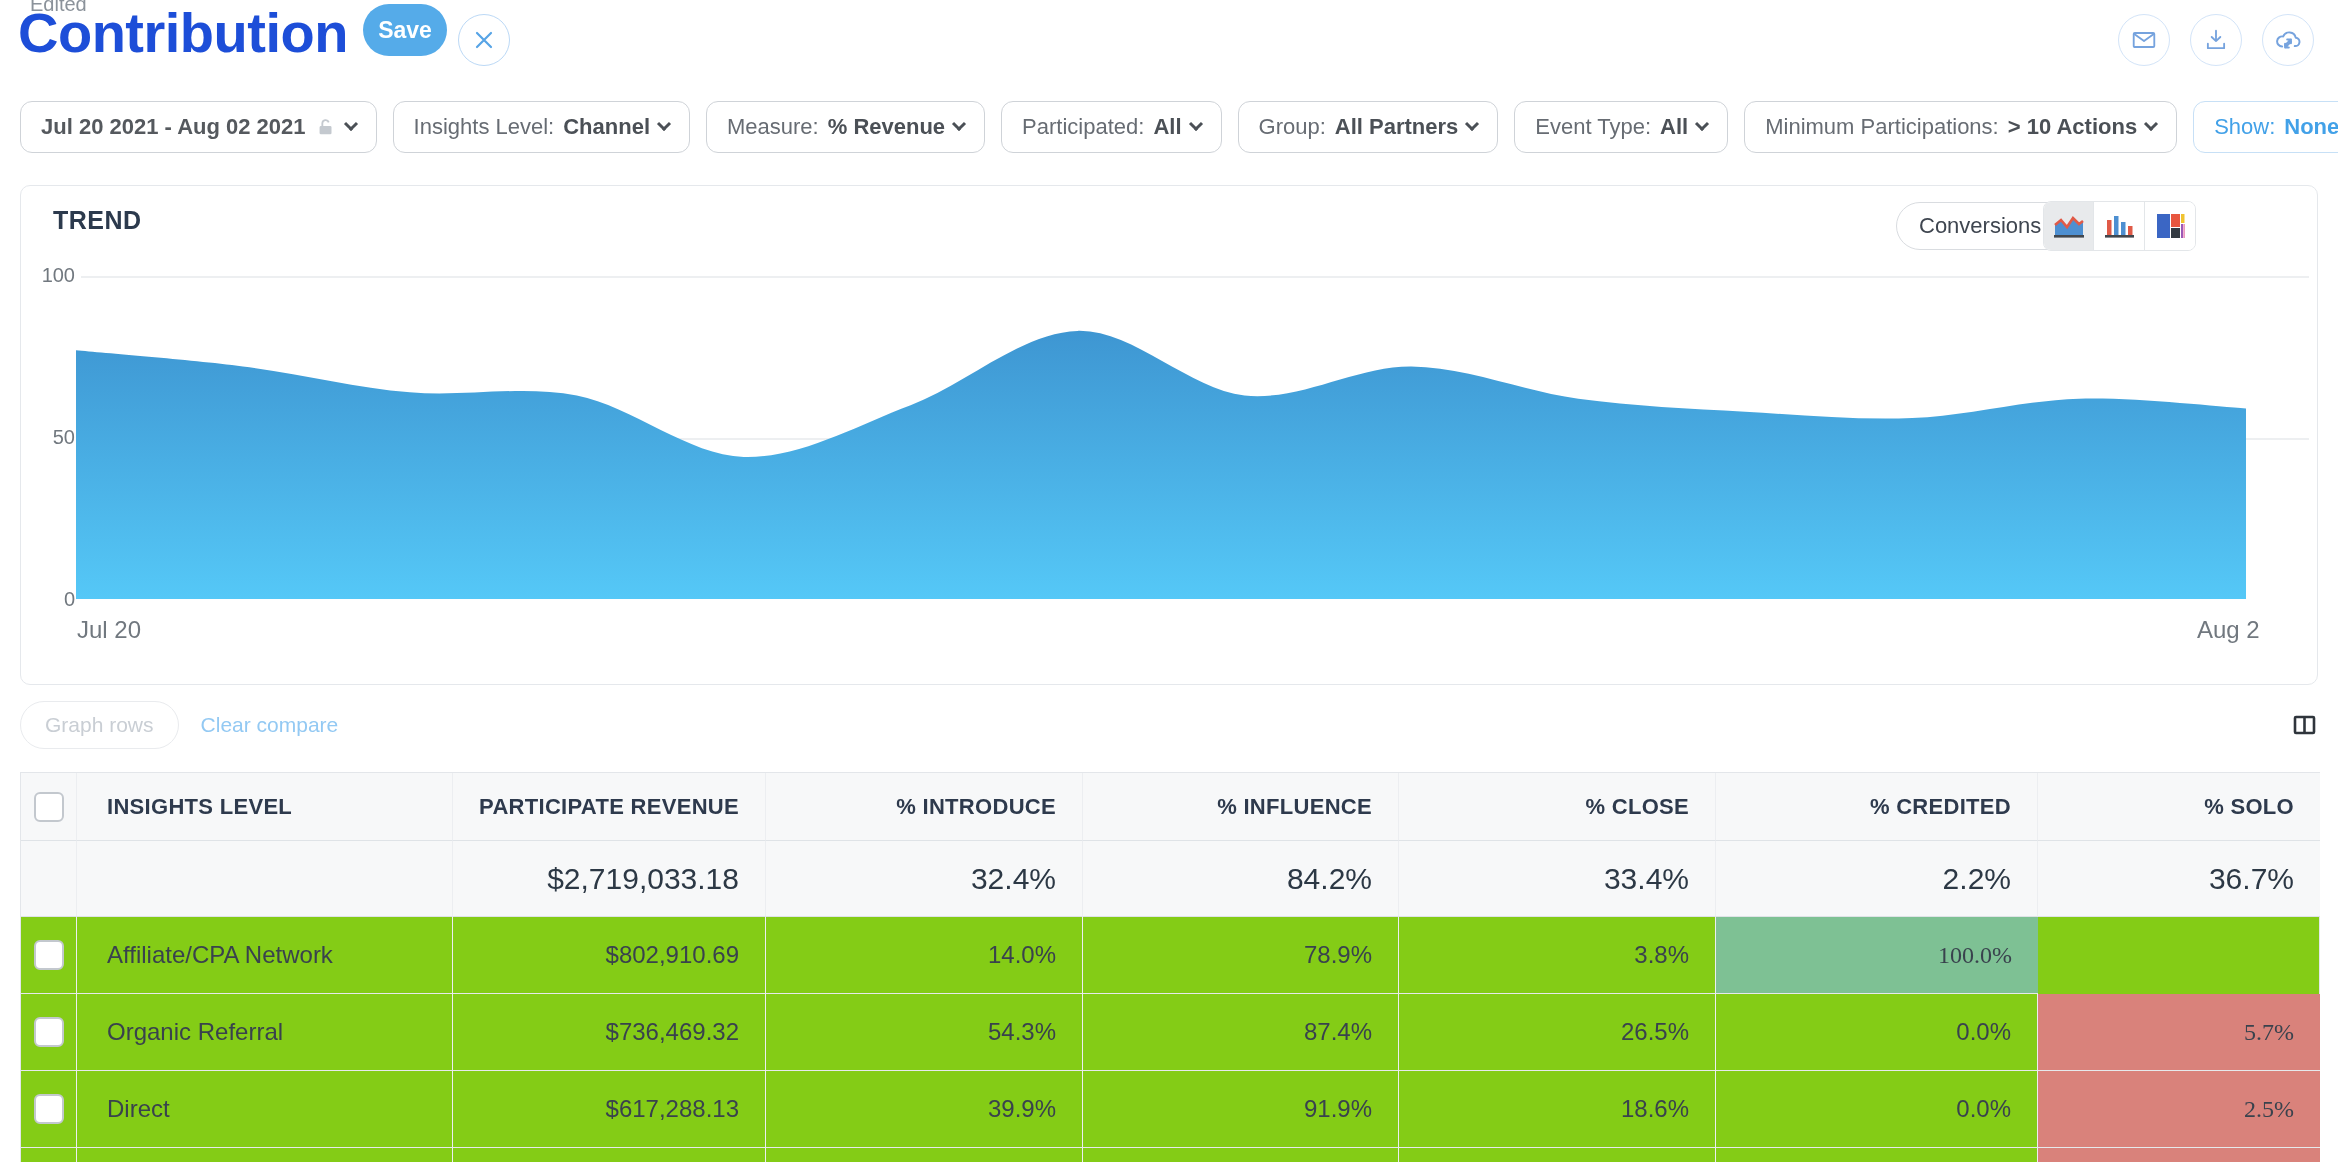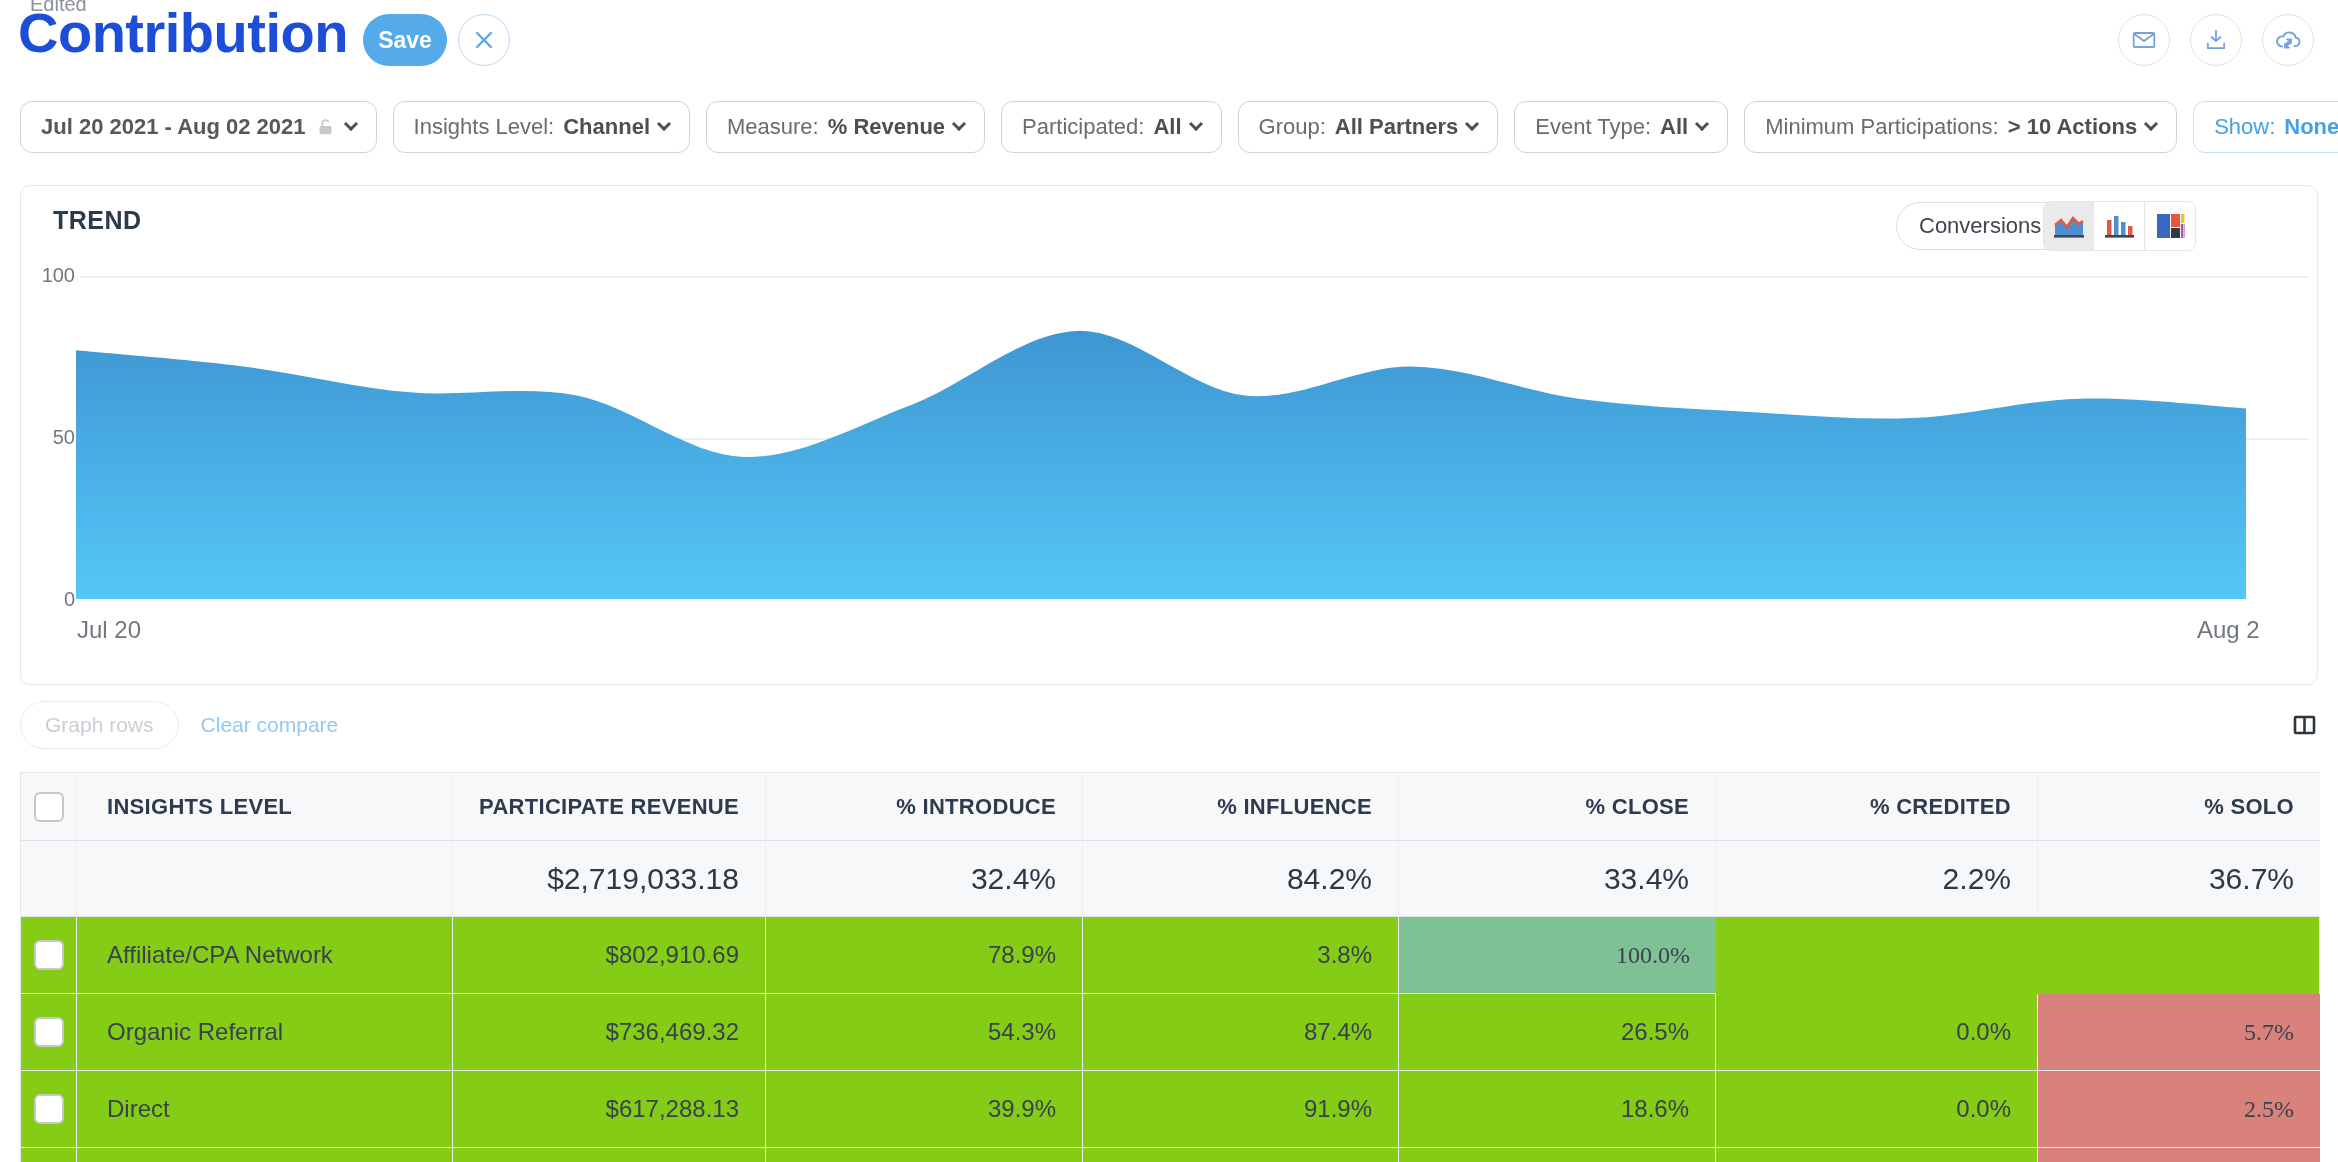--- a/index.html
+++ b/index.html
@@ -3,21 +3,21 @@
 <meta charset="utf-8">
 <style>
   * { margin:0; padding:0; box-sizing:border-box; }
   html,body { width:2338px; height:1162px; overflow:hidden; background:#fff;
     font-family:"Liberation Sans", sans-serif; color:#2b3544; }
   .abs { position:absolute; }
 
   
   #edited { left:30px; top:-7px; font-size:20px; color:#8b929a; }
   #title { left:18px; top:0px; font-size:56px; font-weight:bold; color:#1d4ed8; letter-spacing:-0.5px; }
-  #save-btn { left:363px; top:14px; width:84px; height:52px; border-radius:26px; background:#55abe9;
+  #save-btn { left:363px; top:4px; width:84px; height:52px; border-radius:26px; background:#55abe9;
     color:#fff; font-size:23px; font-weight:bold; border:none; display:flex; align-items:center; justify-content:center; cursor:pointer;}
   #close-btn { left:458px; top:14px; width:52px; height:52px; border-radius:50%; background:#fff;
     border:1.5px solid #bcd9f6; display:flex; align-items:center; justify-content:center; cursor:pointer;}
   .hdr-circles { right:24px; top:14px; display:flex; gap:20px; }
   .circle-btn { width:52px; height:52px; border-radius:50%; border:1.5px solid #d3e4f8; background:#fff;
     display:flex; align-items:center; justify-content:center; cursor:pointer; }
   .circle-btn svg { stroke:#76a3de; fill:none; stroke-width:1.7; stroke-linecap:round; stroke-linejoin:round; }
 
   
   #filter-bar { left:20px; top:101px; display:flex; gap:16px; align-items:center; }
@@ -244,20 +244,21 @@
     <div>2.2%</div>
     <div>36.7%</div>
   </div>
 
   <div class="trow data-row">
     <div class="cell-check">
         <div class="checkbox"></div>
       </div>
     <div class="cell-left">Affiliate/CPA Network</div>
     <div class="link">$802,910.69</div>
+    <div>14.0%</div>
     <div>78.9%</div>
     <div class="link">3.8%</div>
     <div class="credited-cell" style="background-color: rgb(126, 193, 148);">100.0%</div>
   </div>
 
   <div class="trow data-row">
     <div class="cell-check">
         <div class="checkbox"></div>
       </div>
     <div class="cell-left">Organic Referral</div>

